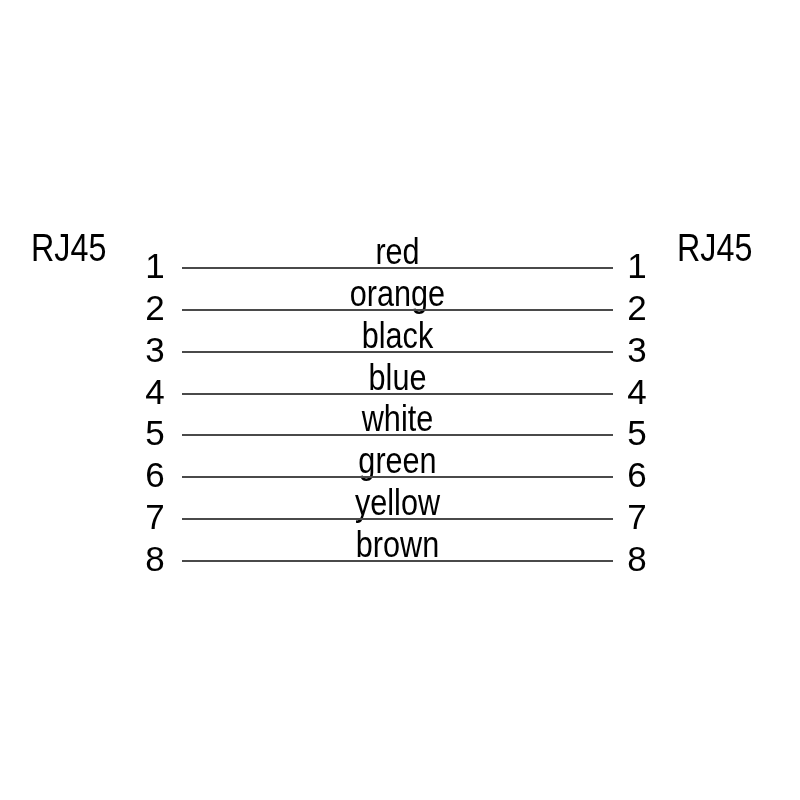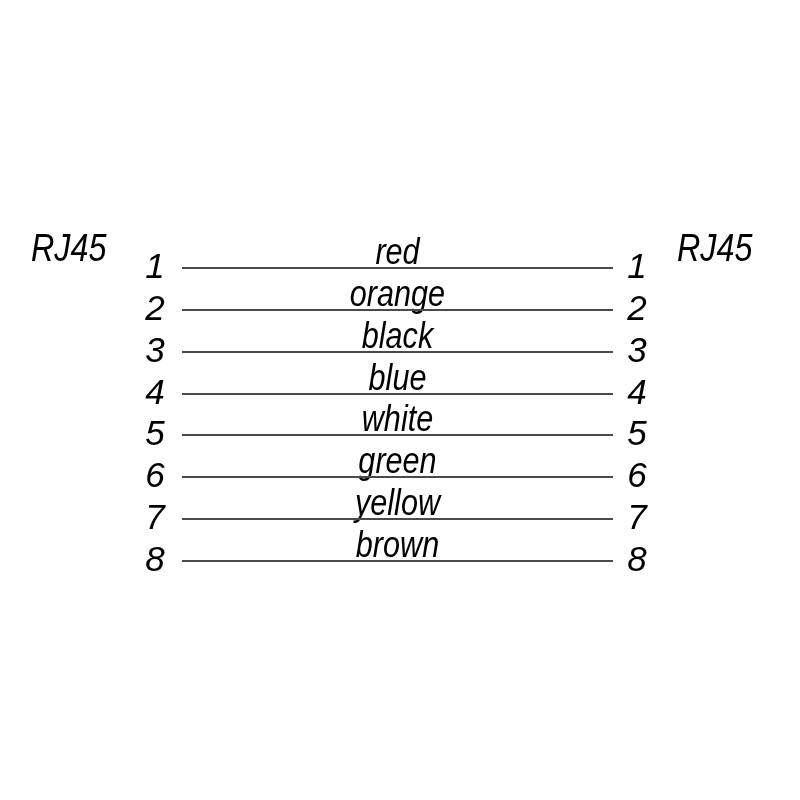--- a/index.html
+++ b/index.html
@@ -8,21 +8,20 @@
     background: #ffffff;
   }
   .canvas {
     position: relative;
     width: 800px;
     height: 800px;
     background: #ffffff;
     font-family: "Liberation Sans", sans-serif;
     color: #000000;
     overflow: hidden;
-    font-style: italic;
   }
   .connector-label {
     position: absolute;
     top: 229px;
     font-size: 38px;
     line-height: 1;
     white-space: nowrap;
     transform: scaleX(0.85);
   }
   .connector-label.left {

